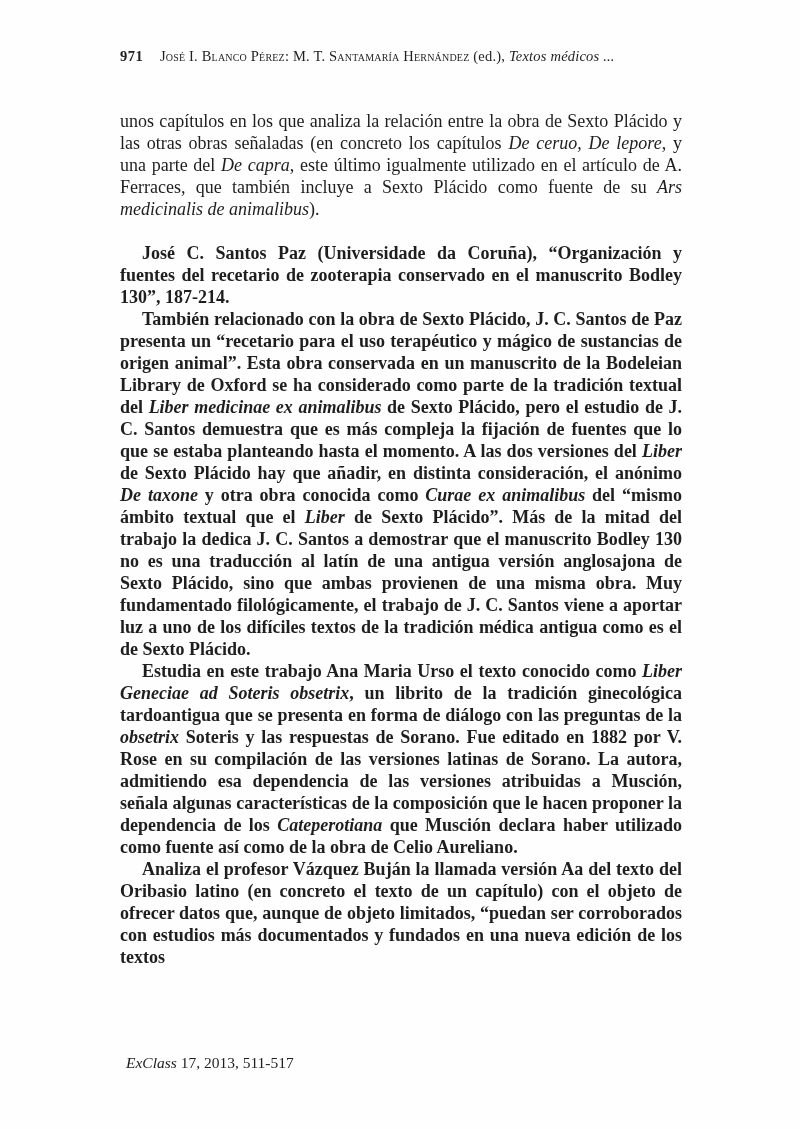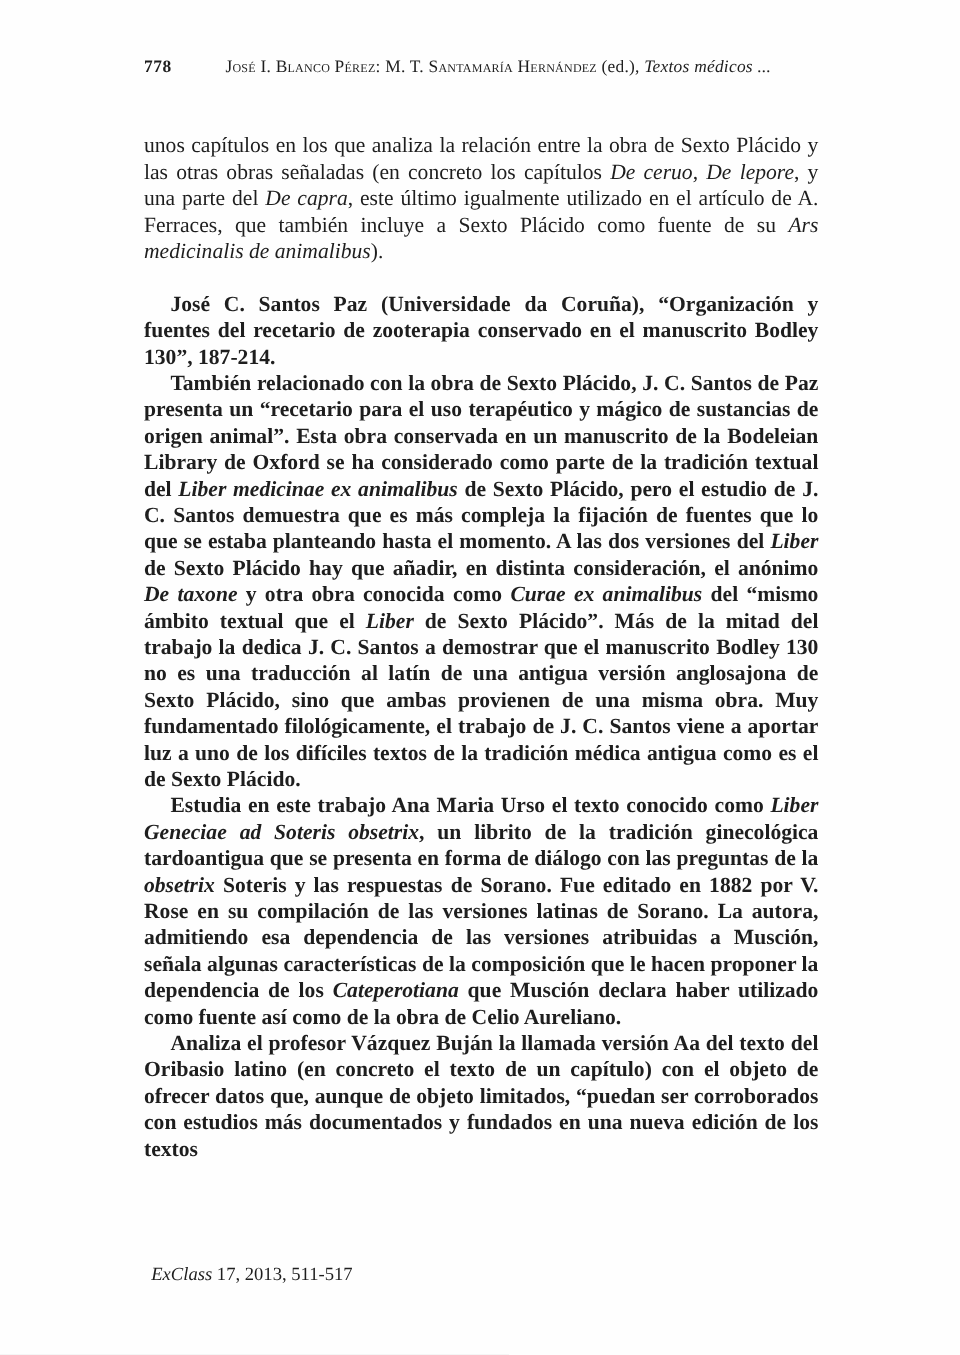--- a/index.html
+++ b/index.html
@@ -25,21 +25,20 @@
     line-height: 18px;
     white-space: nowrap;
   }
   .page-num {
     font-weight: bold;
     margin-right: 13px;
     letter-spacing: 0.5px;
   }
   .running-title {
     letter-spacing: 0.2px;
-    margin-left: 28px;
   }
   .body-text {
     position: absolute;
     top: 110px;
     left: 120px;
     width: 562px;
     font-size: 18px;
     line-height: 22px;
     text-align: justify;
   }
@@ -63,21 +62,21 @@
   }
   .it { font-style: italic; }
   .sc { font-variant: small-caps; }
 </style>
 </head>
 <body>
 
 <div class="page">
 
   <header class="header">
-    <span class="page-num">778</span>
+    <span class="page-num">971</span>
     <span class="running-title"><span class="sc">José I. Blanco Pérez</span><span>: </span><span class="sc">M. T. Santamaría Hernández</span><span> (ed.), </span><span class="it">Textos médicos ...</span></span>
   </header>
 
   <main class="body-text">
       <p class="para"><span>unos capítulos en los que analiza la relación entre la obra de Sexto Plácido y las otras obras señaladas (en concreto los capítulos </span><span class="it">De ceruo, De lepore</span><span>, y una parte del </span><span class="it">De capra</span><span>, este último igualmente utilizado en el artículo de A. Ferraces, que también incluye a Sexto Plácido como fuente de su </span><span class="it">Ars medicinalis de animalibus</span><span>).</span></p>
       <p class="para indent space-before"><span>José C. Santos Paz (Universidade da Coruña), “Organización y fuentes del recetario de zooterapia conservado en el manuscrito Bodley 130”, 187-214.</span></p>
       <p class="para indent"><span>También relacionado con la obra de Sexto Plácido, J. C. Santos de Paz presenta un “recetario para el uso terapéutico y mágico de sustancias de origen animal”. Esta obra conservada en un manuscrito de la Bodeleian Library de Oxford se ha considerado como parte de la tradición textual del </span><span class="it">Liber medicinae ex animalibus</span><span> de Sexto Plácido, pero el estudio de J. C. Santos demuestra que es más compleja la fijación de fuentes que lo que se estaba planteando hasta el momento. A las dos versiones del </span><span class="it">Liber</span><span> de Sexto Plácido hay que añadir, en distinta consideración, el anónimo </span><span class="it">De taxone</span><span> y otra obra conocida como </span><span class="it">Curae ex animalibus</span><span> del “mismo ámbito textual que el </span><span class="it">Liber</span><span> de Sexto Plácido”. Más de la mitad del trabajo la dedica J. C. Santos a demostrar que el manuscrito Bodley 130 no es una traducción al latín de una antigua versión anglosajona de Sexto Plácido, sino que ambas provienen de una misma obra. Muy fundamentado filológicamente, el trabajo de J. C. Santos viene a aportar luz a uno de los difíciles textos de la tradición médica antigua como es el de Sexto Plácido.</span></p>
       <p class="para indent"><span>Estudia en este trabajo Ana Maria Urso el texto conocido como </span><span class="it">Liber Geneciae ad Soteris obsetrix</span><span>, un librito de la tradición ginecológica tardoantigua que se presenta en forma de diálogo con las preguntas de la </span><span class="it">obsetrix</span><span> Soteris y las respuestas de Sorano. Fue editado en 1882 por V. Rose en su compilación de las versiones latinas de Sorano. La autora, admitiendo esa dependencia de las versiones atribuidas a Musción, señala algunas características de la composición que le hacen proponer la dependencia de los </span><span class="it">Cateperotiana</span><span> que Musción declara haber utilizado como fuente así como de la obra de Celio Aureliano.</span></p>
       <p class="para indent"><span>Analiza el profesor Vázquez Buján la llamada versión Aa del texto del Oribasio latino (en concreto el texto de un capítulo) con el objeto de ofrecer datos que, aunque de objeto limitados, “puedan ser corroborados con estudios más documentados y fundados en una nueva edición de los textos</span></p>
     </main>

